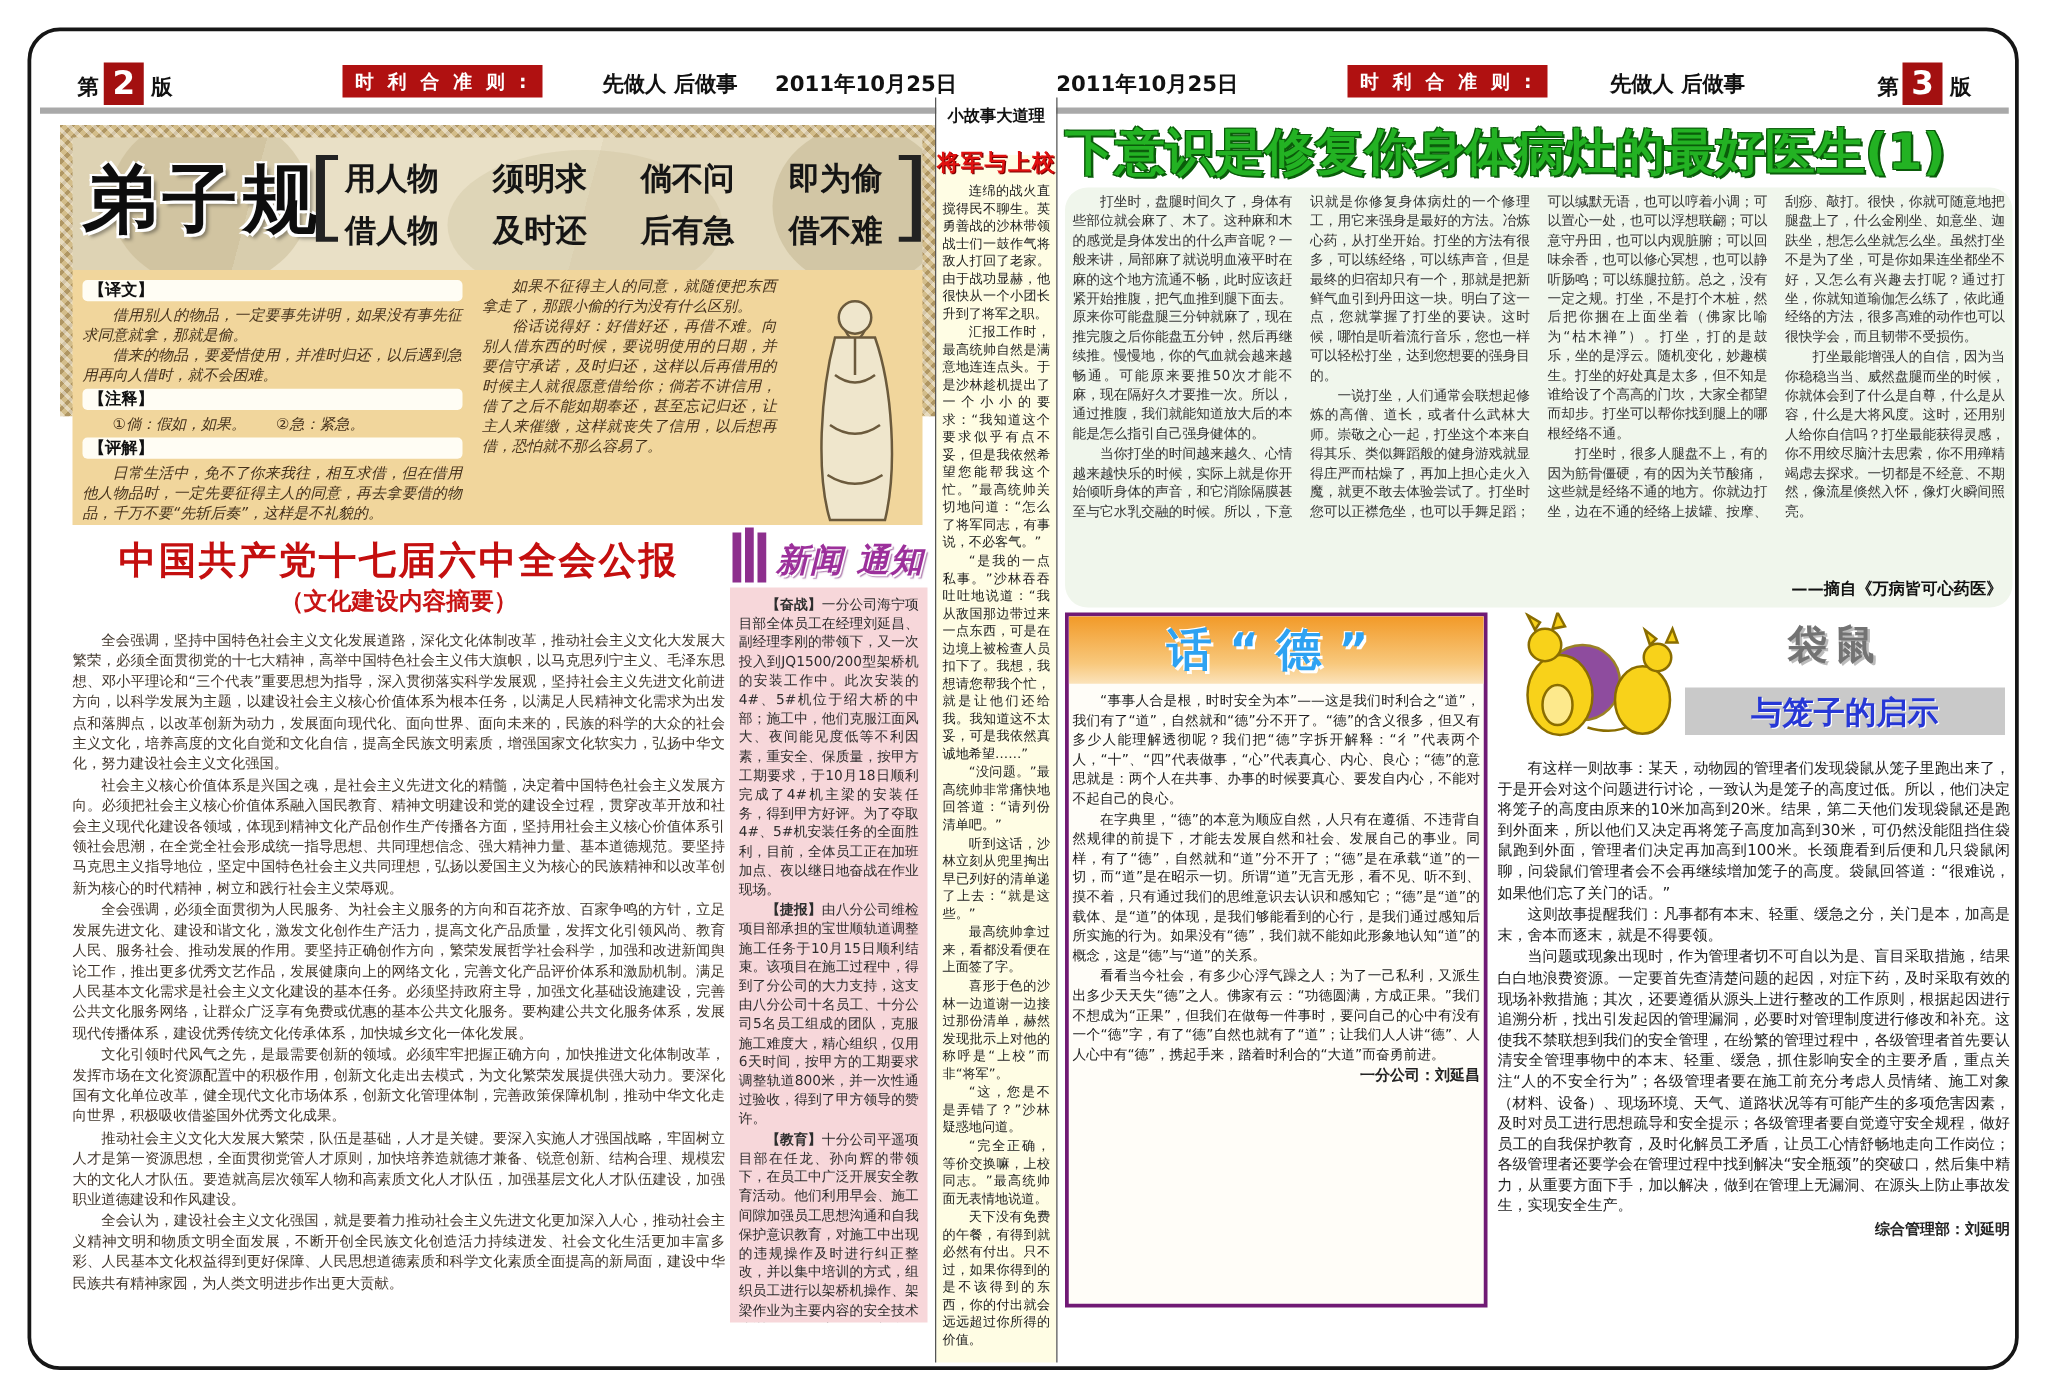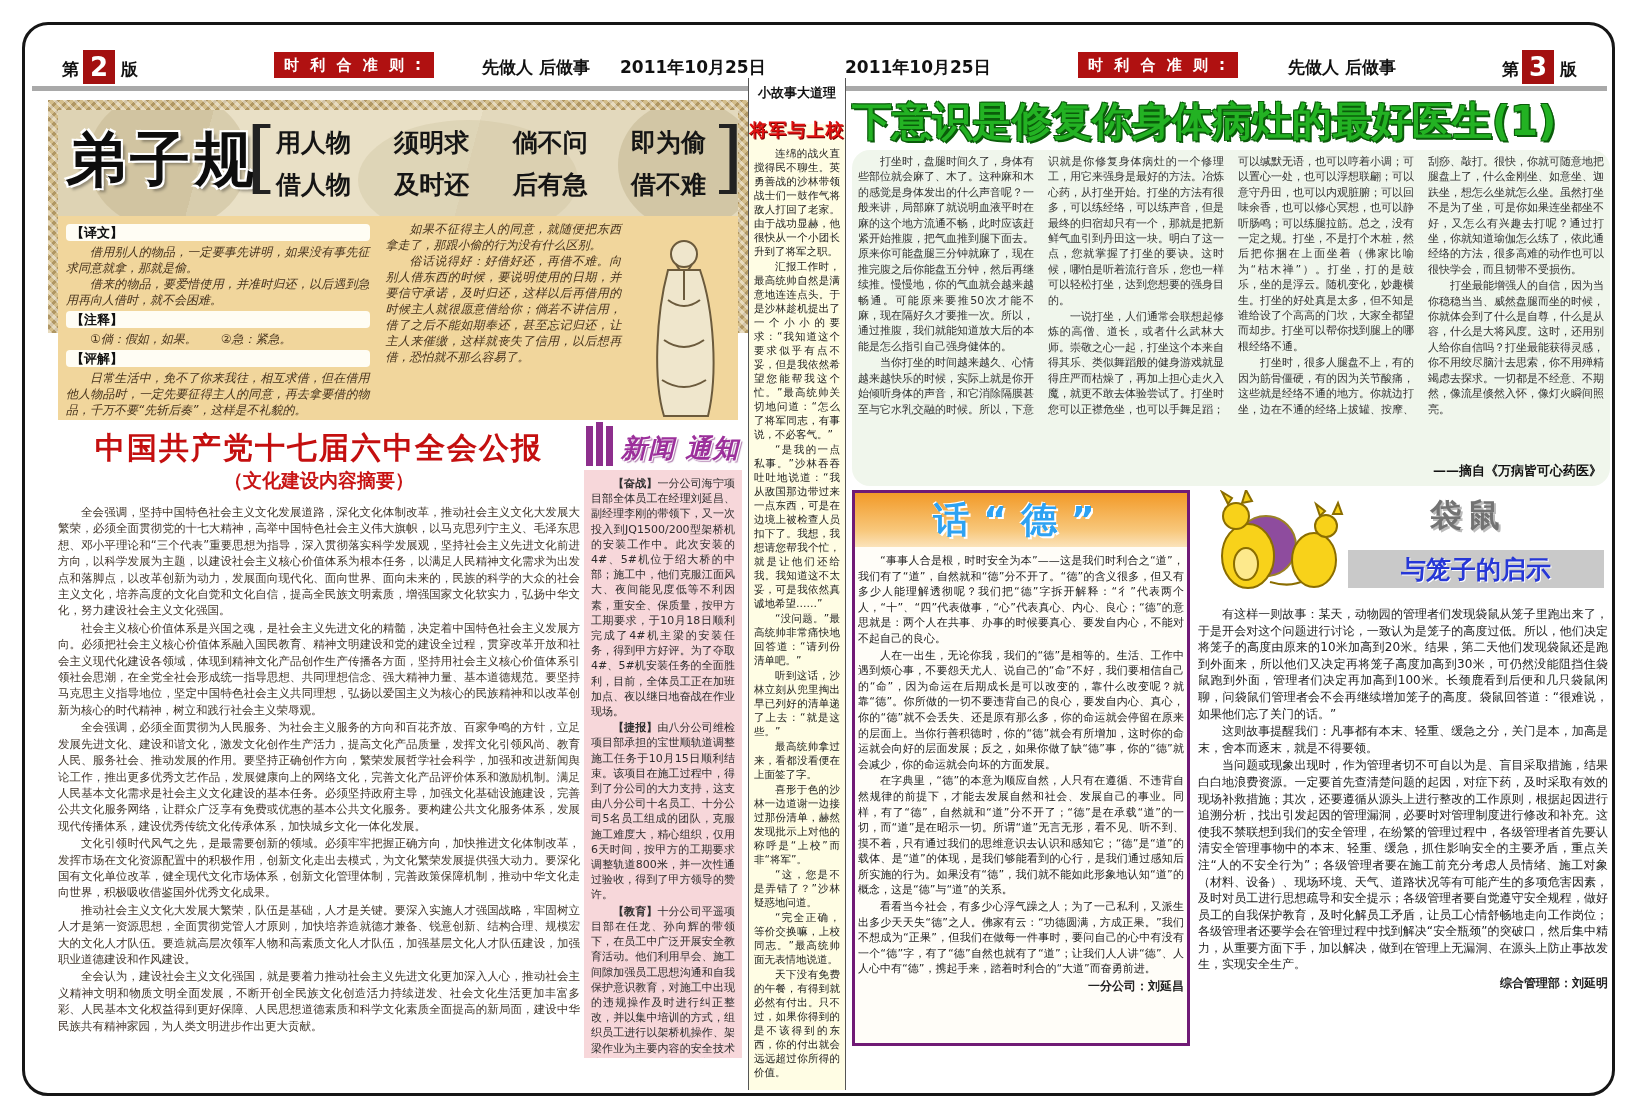--- a/index.html
+++ b/index.html
@@ -221,21 +221,20 @@
     <div class="main-credit">——摘自《万病皆可心药医》</div>
   </div>
 
   <div class="de-box">
     <div class="de-header">
       <span class="de-title">话“德”</span>
     </div>
     <div class="de-body">
       <div>
           <p>“事事人合是根，时时安全为本”——这是我们时利合之“道”，我们有了“道”，自然就和“德”分不开了。“德”的含义很多，但又有多少人能理解透彻呢？我们把“德”字拆开解释：“彳”代表两个人，“十”、“四”代表做事，“心”代表真心、内心、良心；“德”的意思就是：两个人在共事、办事的时候要真心、要发自内心，不能对不起自己的良心。</p>
-          <p>人在一出生，无论你我，我们的“德”是相等的。生活、工作中遇到烦心事，不要怨天尤人、说自己的“命”不好，我们要相信自己的“命”，因为命运在后期成长是可以改变的，靠什么改变呢？就靠“德”。你所做的一切不要违背自己的良心，要发自内心、真心，你的“德”就不会丢失、还是原有那么多，你的命运就会停留在原来的层面上。当你行善积德时，你的“德”就会有所增加，这时你的命运就会向好的层面发展；反之，如果你做了缺“德”事，你的“德”就会减少，你的命运就会向坏的方面发展。</p>
           <p>在字典里，“德”的本意为顺应自然，人只有在遵循、不违背自然规律的前提下，才能去发展自然和社会、发展自己的事业。同样，有了“德”，自然就和“道”分不开了；“德”是在承载“道”的一切，而“道”是在昭示一切。所谓“道”无言无形，看不见、听不到、摸不着，只有通过我们的思维意识去认识和感知它；“德”是“道”的载体、是“道”的体现，是我们够能看到的心行，是我们通过感知后所实施的行为。如果没有“德”，我们就不能如此形象地认知“道”的概念，这是“德”与“道”的关系。</p>
           <p>看看当今社会，有多少心浮气躁之人；为了一己私利，又派生出多少天天失“德”之人。佛家有云：“功德圆满，方成正果。”我们不想成为“正果”，但我们在做每一件事时，要问自己的心中有没有一个“德”字，有了“德”自然也就有了“道”；让我们人人讲“德”、人人心中有“德”，携起手来，踏着时利合的“大道”而奋勇前进。</p>
         </div>
       <div class="credit-line">一分公司：刘延昌</div>
     </div>
   </div>
 
   <div class="kg-box">
     <svg width="160" height="112" viewBox="0 0 160 112" style="position:absolute;left:4px;top:2px;">
       <g stroke="#8a6d00" stroke-width="2">

